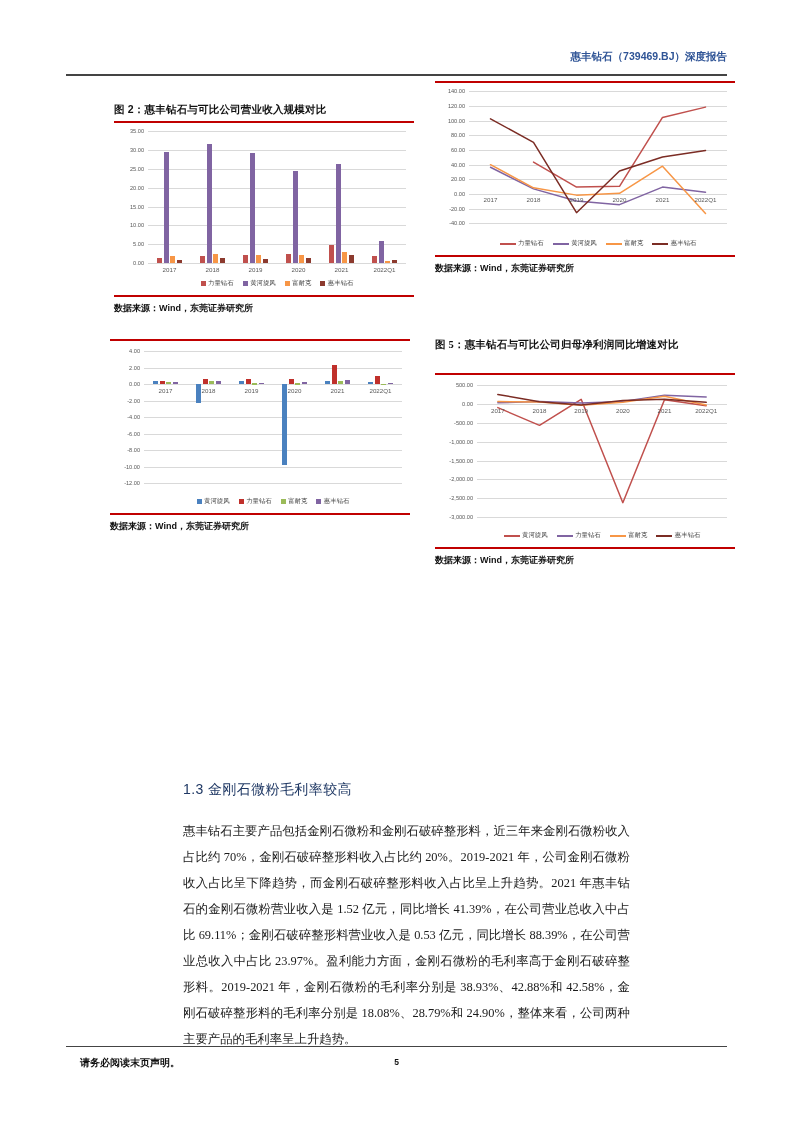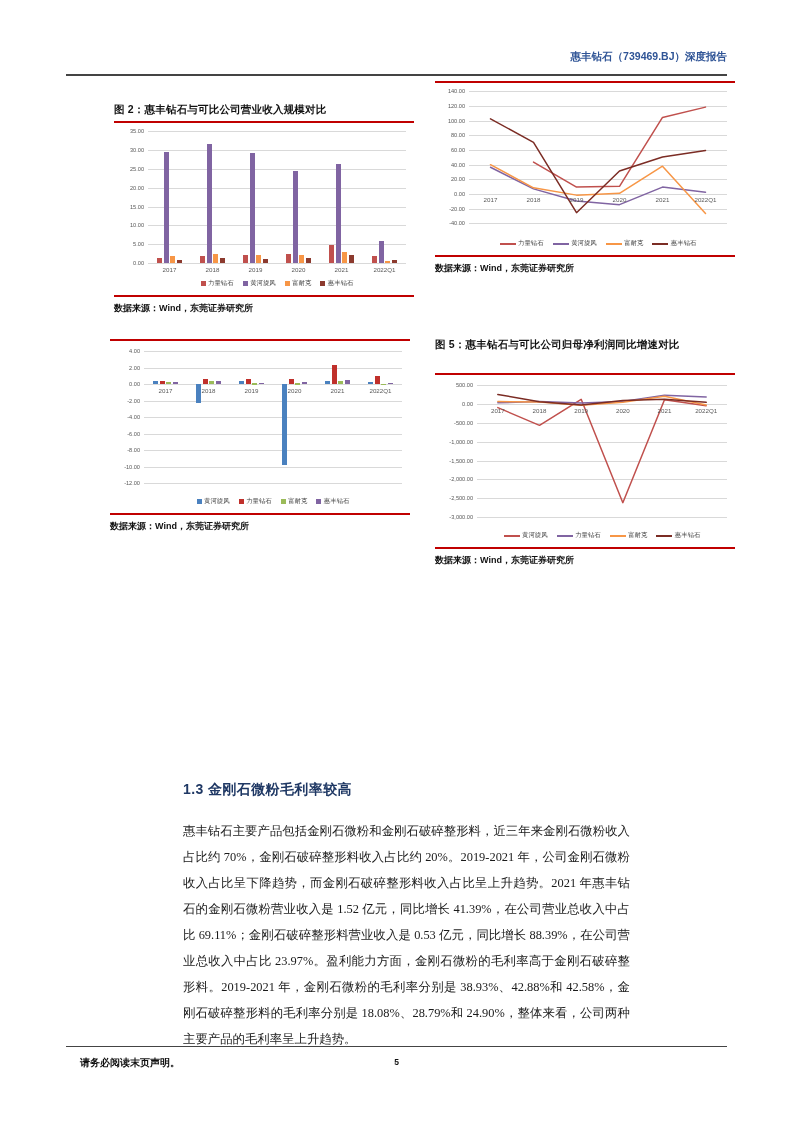--- a/index.html
+++ b/index.html
@@ -211,21 +211,21 @@
     font-size: 12.4px;
     line-height: 26px;
     color: #1a1a1a;
     text-align: justify;
     text-justify: inter-ideograph;
   }
   .section-head {
     position: absolute;
     font-family: "Liberation Sans", sans-serif;
     font-size: 14px;
-    font-weight: bold;
+    font-weight: normal;
     color: #1f3864;
     letter-spacing: 0.4px;
   }
 
   
   .footer-rule {
     position: absolute;
     left: 66px;
     top: 1046px;
     width: 661px;
@@ -474,21 +474,21 @@
               <span>惠丰钻石</span>
             </div>
           </div>
         </div>
     </div>
     <div class="fig-rule-bottom"></div>
     <div class="fig-source">数据来源：Wind，东莞证券研究所</div>
   </div>
 
   <div class="fig" style="left:435px; top:336px; width:300px;">
-    <div class="fig-title" style="min-height:34px;">图 5：惠丰钻石与可比公司归母净利润同比增速对比</div>
+    <div class="fig-title" style="min-height:34px;font-family:Liberation Serif, serif;">图 5：惠丰钻石与可比公司归母净利润同比增速对比</div>
     <div class="fig-rule"></div>
     <div class="fig-body" style="height:172px;">
       <div class="chart" id="chart-fig5">
           <div class="plot">
             <div class="gridline" style="top: 142px; left: 42px; width: 250px;"></div>
             <div class="ytick" style="top: 142px; left: 0px; width: 38px;">-3,000.00</div>
             <div class="gridline" style="top: 123.143px; left: 42px; width: 250px;"></div>
             <div class="ytick" style="top: 123.143px; left: 0px; width: 38px;">-2,500.00</div>
             <div class="gridline" style="top: 104.286px; left: 42px; width: 250px;"></div>
             <div class="ytick" style="top: 104.286px; left: 0px; width: 38px;">-2,000.00</div>

